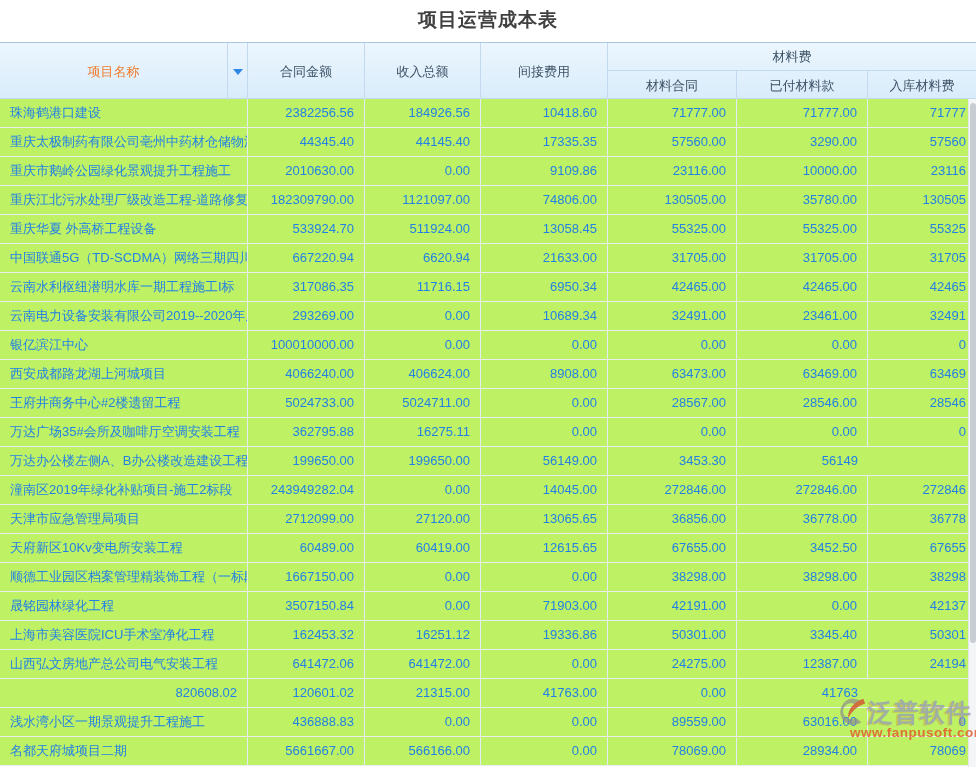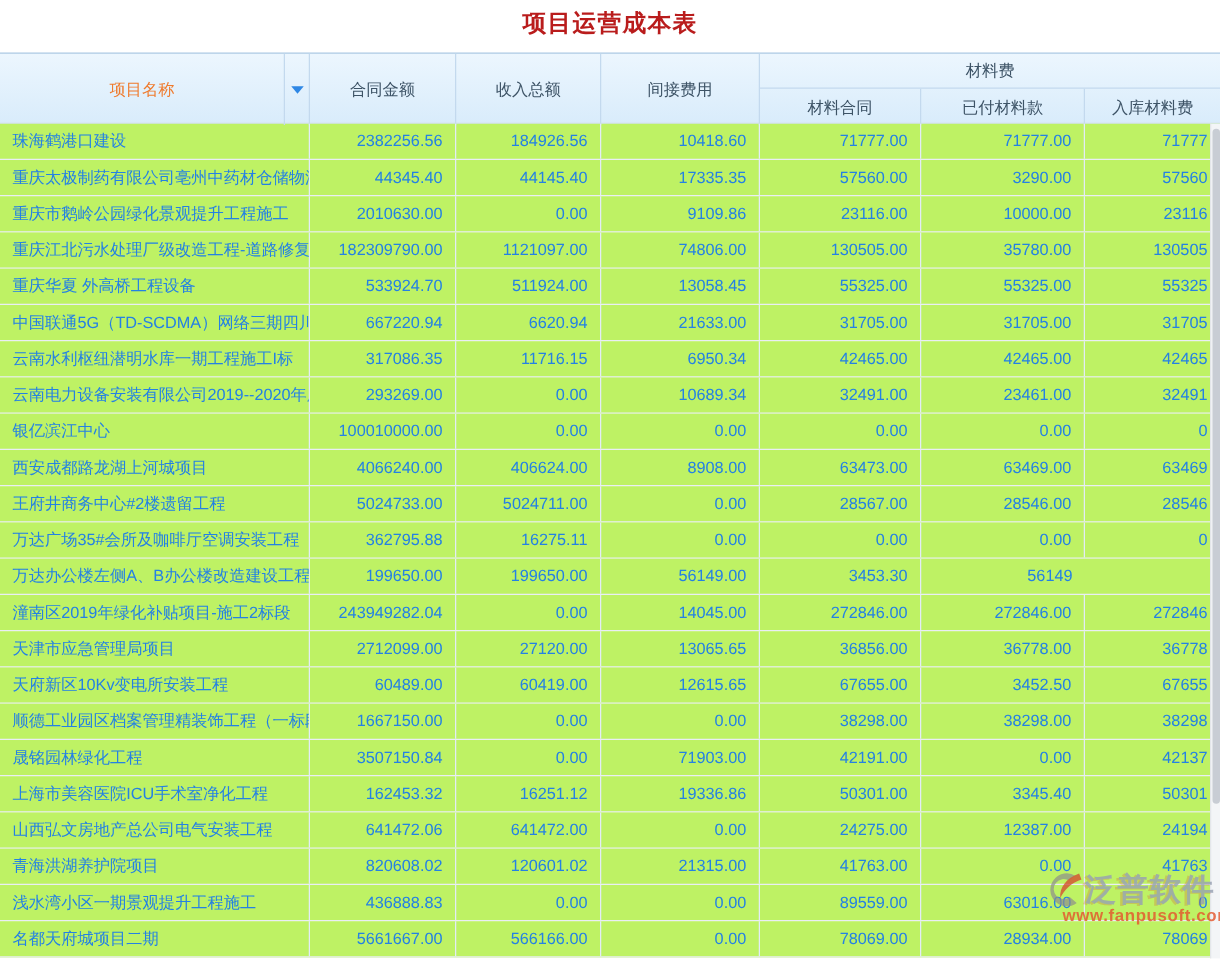--- a/index.html
+++ b/index.html
@@ -5,21 +5,21 @@
   * { margin:0; padding:0; box-sizing:border-box; }
   html,body { background:#ffffff; }
   body {
     font-family:"Liberation Sans","DejaVu Sans",sans-serif;
     width:976px; height:767px; overflow:hidden; position:relative;
   }
   .page { width:976px; height:767px; position:relative; background:#fff; overflow:hidden; }
 
   .title {
     height:42px; line-height:40px; text-align:center;
-    font-size:19px; font-weight:bold; color:#b91c1c; letter-spacing:1px;
+    font-size:19px; font-weight:bold; color:#404040; letter-spacing:1px;
   }
 
   
   .thead {
     display:grid;
     grid-template-columns:228px 20px 117px 116px 127px 129px 131px 1fr;
     grid-template-rows:28px 29px;
     width:976px; height:57px;
     background:linear-gradient(180deg,#ecf6fe 0%,#d9ecfb 100%);
     border-top:1px solid #a9c7e3;
@@ -278,21 +278,20 @@
       <div class="trow">
         <div class="cell cname">山西弘文房地产总公司电气安装工程</div>
         <div class="cell cnum">641472.06</div>
         <div class="cell cnum">641472.00</div>
         <div class="cell cnum">0.00</div>
         <div class="cell cnum">24275.00</div>
         <div class="cell cnum">12387.00</div>
         <div class="cell cnum">24194</div>
       </div>
       <div class="trow">
-        <div class="cell cname">青海洪湖养护院项目</div>
         <div class="cell cnum">820608.02</div>
         <div class="cell cnum">120601.02</div>
         <div class="cell cnum">21315.00</div>
         <div class="cell cnum">41763.00</div>
         <div class="cell cnum">0.00</div>
         <div class="cell cnum">41763</div>
       </div>
       <div class="trow">
         <div class="cell cname">浅水湾小区一期景观提升工程施工</div>
         <div class="cell cnum">436888.83</div>

